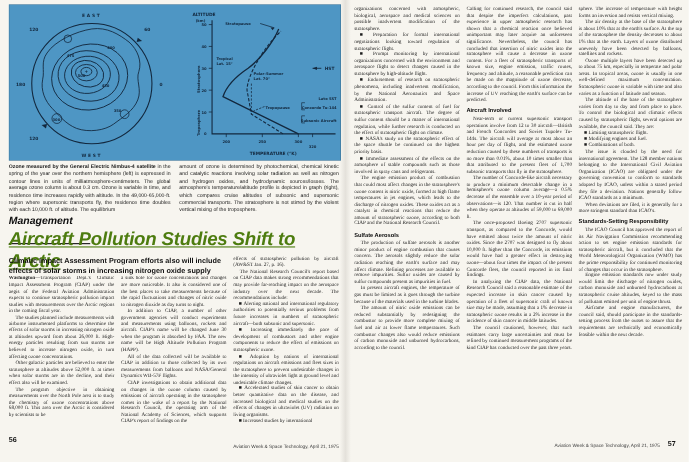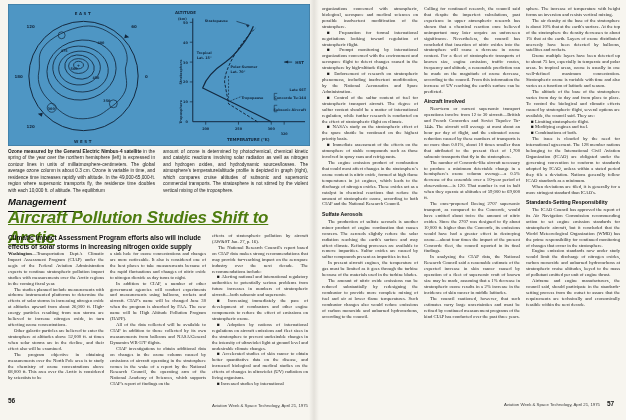--- a/index.html
+++ b/index.html
@@ -14,21 +14,21 @@
   .ft{font-family:"DejaVu Sans",sans-serif;font-size:4px;font-weight:bold;fill:#13283e;}
   .f3{font-size:3.4px;} .fmid{text-anchor:middle;} .fend{text-anchor:end;} .sp{letter-spacing:1.6px;}
   .ln{stroke:#13283e;fill:none;}
   
   .cap{position:absolute;top:149px;font-family:"Liberation Sans",sans-serif;font-size:4.7px;
        line-height:1.38;text-align:justify;color:#202020;}
   .capA{left:8px;width:147px;} .capB{left:163px;width:145px;}
   
   .kicker{position:absolute;left:8px;top:196px;display:inline-block;
           font:italic bold 9.5px "Liberation Sans",sans-serif;color:#0e0e0e;
-          border-bottom:1.8px solid #111;padding:0 16px 4px 0;}
+          border-bottom:1.8px solid #111;padding:0 16px 14px 0;}
   .headline{position:absolute;left:8px;top:208px;width:300px;margin:0;
             font:italic bold 17px "Liberation Sans",sans-serif;letter-spacing:-.2px;color:#4d7c0f;text-decoration:underline;}
   .deck{position:absolute;left:8px;top:234px;width:198px;
         font:bold 6.6px/1.3 "Liberation Sans",sans-serif;color:#121212;}
   
   .col{position:absolute;font-size:4.7px;line-height:1.26;text-align:justify;overflow:hidden;
        hyphens:auto;}
   .c-l1{left:8px;  top:251px;width:96px;height:148px;}
   .c-l2{left:110px;top:251px;width:96px;height:148px;}
   .c-l3{left:212px;top:233px;width:96px;height:166px;}

